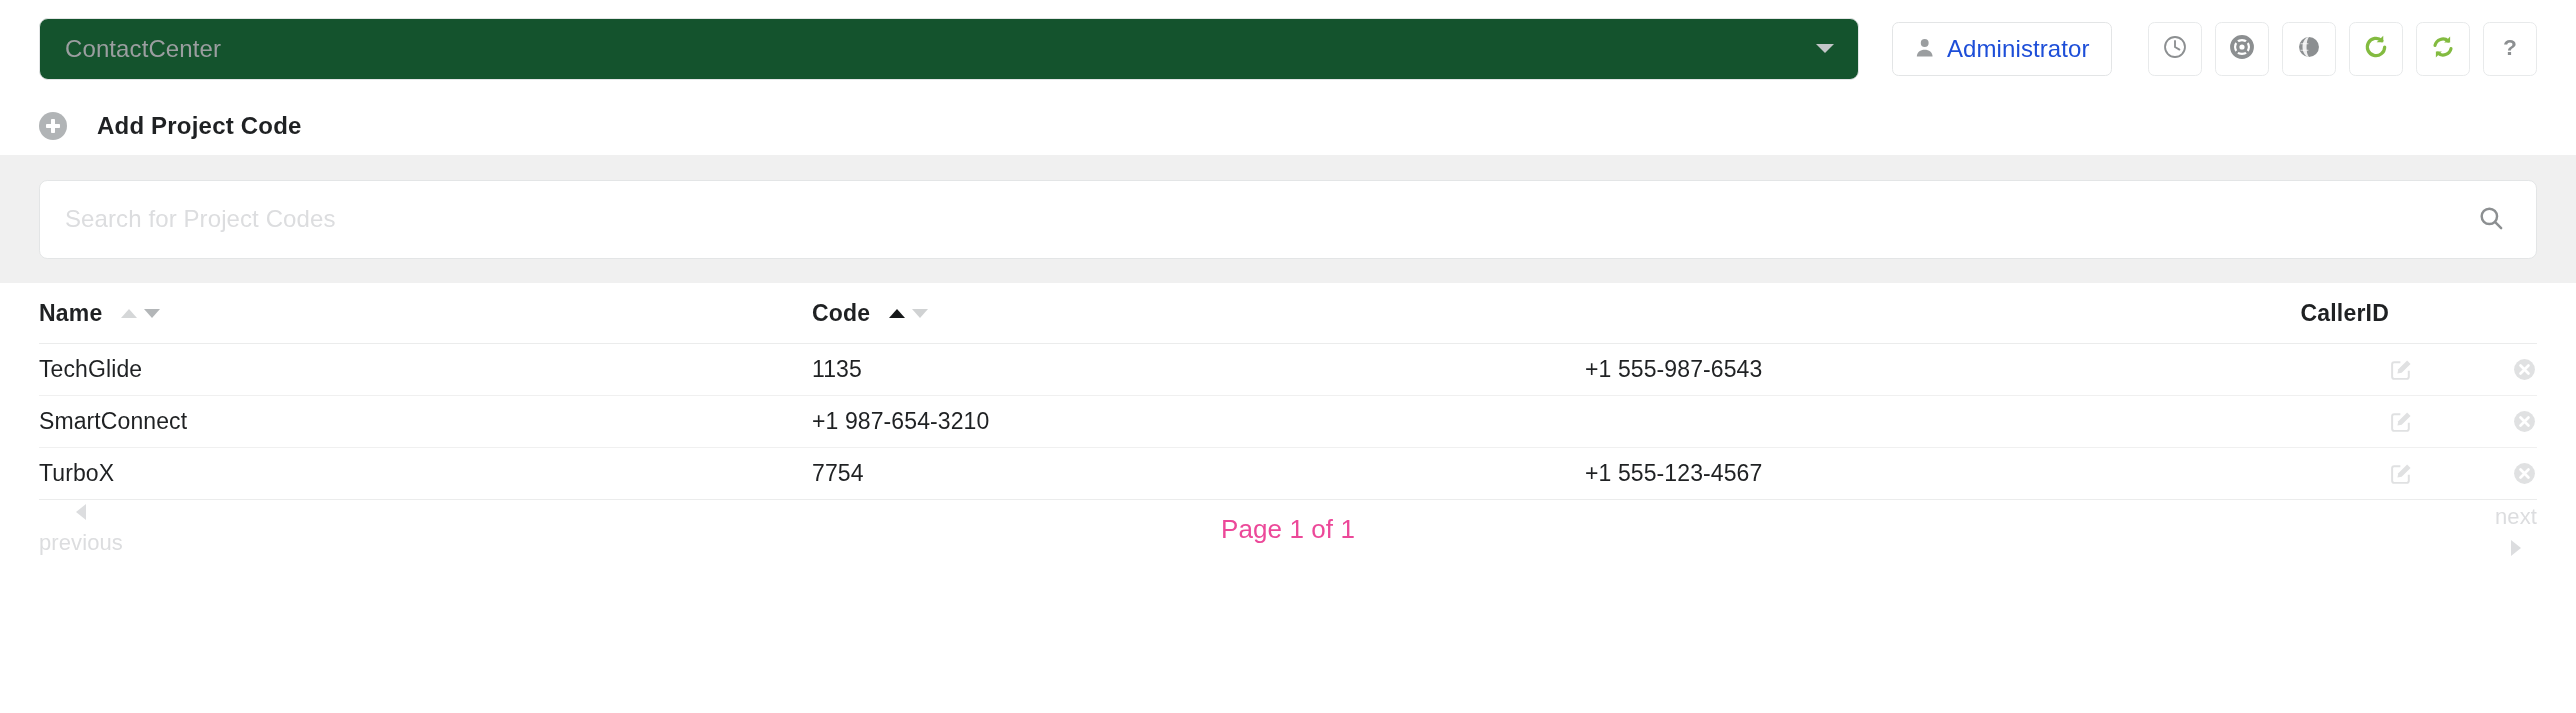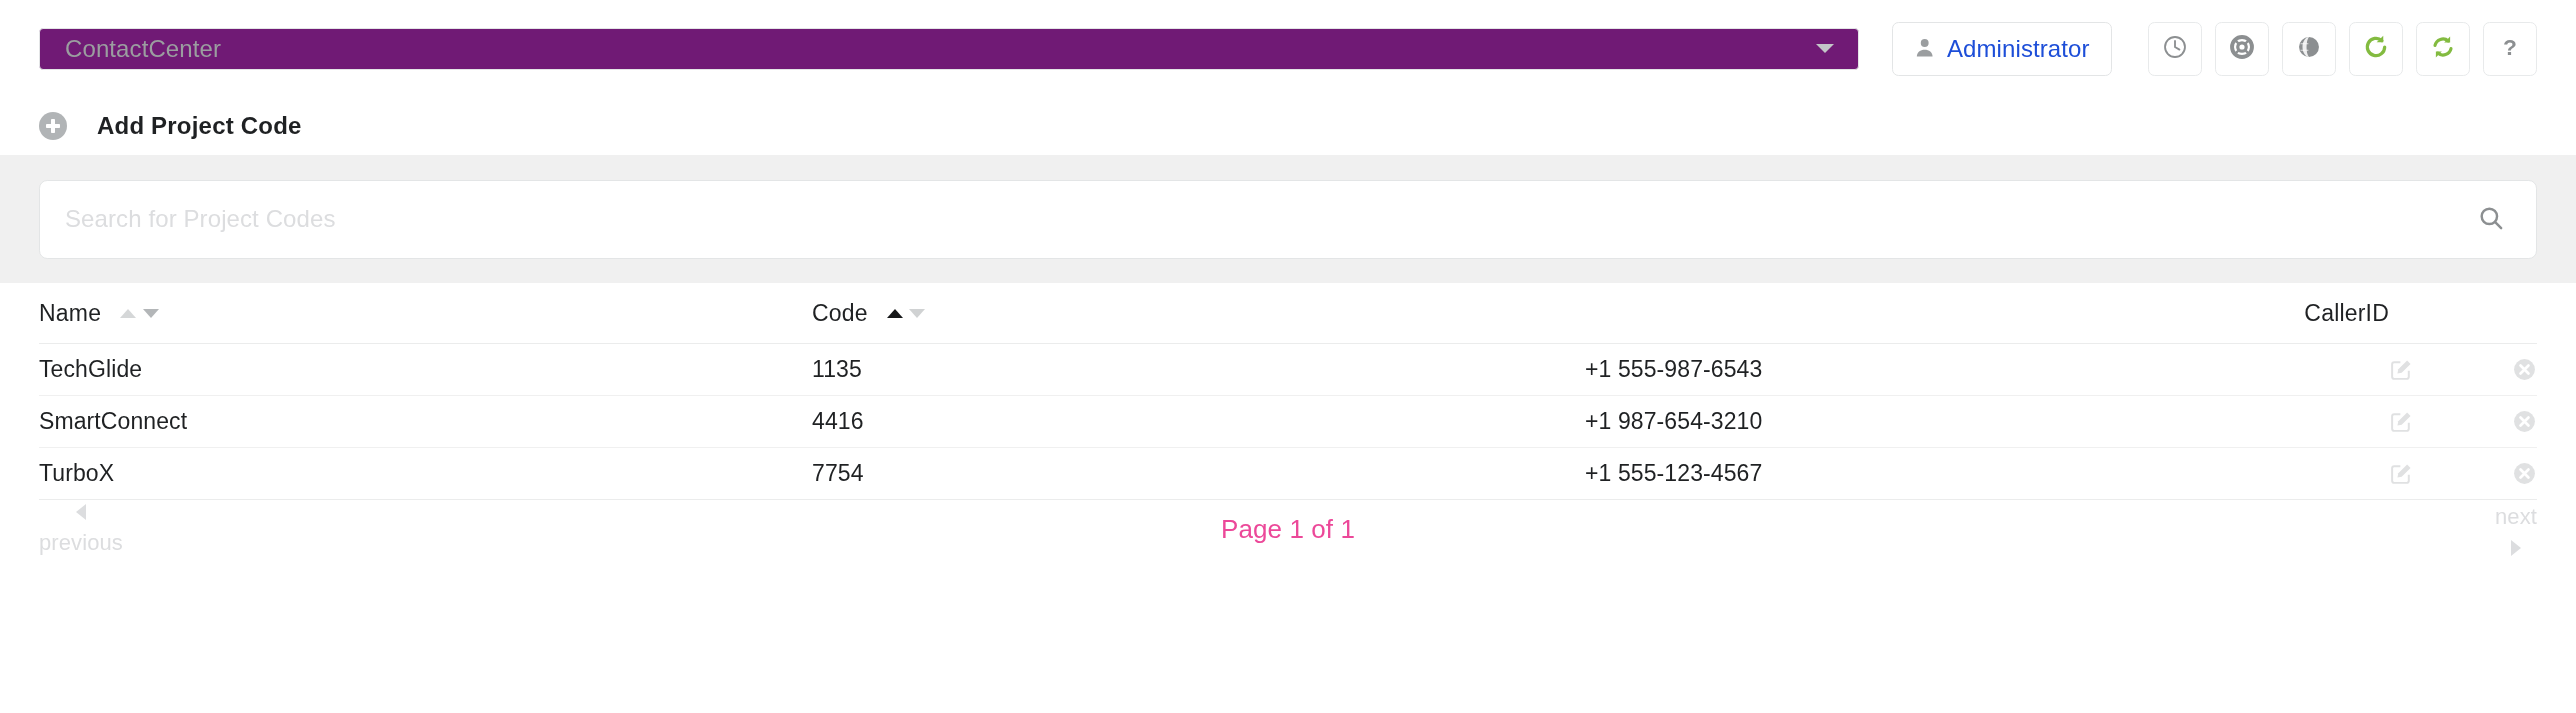--- a/index.html
+++ b/index.html
@@ -25,24 +25,24 @@
   .topbar {
     display: flex;
     align-items: center;
     padding: 0 39px;
     height: 97px;
     background: #ffffff;
   }
 
   .context-select {
     flex: 1 1 auto;
-    height: 42px;
+    height: 62px;
     border: 1.6px solid #e3e5e6;
-    border-radius: 4px;
-    background: #701a75;
+    border-radius: 9px;
+    background: #14532d;
     display: flex;
     align-items: center;
     padding: 0 20px 0 25px;
     position: relative;
     cursor: pointer;
   }
   .context-select .ctx-label {
     font-size: 24px;
     color: #9b9ea0;
     letter-spacing: 0.1px;
@@ -178,21 +178,21 @@
   }
   .tbody-row:last-child { border-bottom: 1.6px solid #ebecec; }
 
   .col-name   { width: 773px; flex: 0 0 773px; }
   .col-code   { width: 773px; flex: 0 0 773px; }
   .col-caller { flex: 1 1 auto; justify-content: flex-end; }
   .col-act    { width: 148px; flex: 0 0 148px; display: flex; align-items: center; justify-content: space-between; }
 
   .th {
     font-size: 23px;
-    font-weight: normal;
+    font-weight: bold;
     color: #1f2123;
     display: flex;
     align-items: center;
     gap: 14px;
     letter-spacing: 0.2px;
   }
   .th .sorts { display: inline-flex; align-items: center; gap: 6.6px; margin-left: 5px; }
   .sort-up, .sort-down {
     width: 0; height: 0;
     border-left: 8.2px solid transparent;
@@ -395,21 +395,20 @@
           <svg width="25" height="25" viewBox="0 0 24 24">
             <circle cx="12" cy="12" r="10" fill="#e0e1e2"></circle>
             <path d="M8.2 8.2l7.6 7.6M15.8 8.2l-7.6 7.6" stroke="#ffffff" stroke-width="2.6" stroke-linecap="round"></path>
           </svg>
         </span>
       </div>
     </div>
 
     <div class="trow tbody-row">
       <div class="col-name td">SmartConnect</div>
-      <div class="col-code td">4416</div>
       <div class="col-caller td">+1 987-654-3210</div>
       <div class="col-act">
         <span class="act-btn">
           <svg width="25" height="25" viewBox="0 0 24 24" fill="none" stroke="#e0e1e2" stroke-width="1.9">
             <path d="M19 13.2V19a2 2 0 0 1-2 2H5a2 2 0 0 1-2-2V7a2 2 0 0 1 2-2h5.9"></path>
             <path d="M17.4 3.3l3.3 3.3-8.5 8.5-4.1.8.8-4.1z" fill="#e0e1e2" stroke="none"></path>
           </svg>
         </span>
         <span class="act-btn">
           <svg width="25" height="25" viewBox="0 0 24 24">

